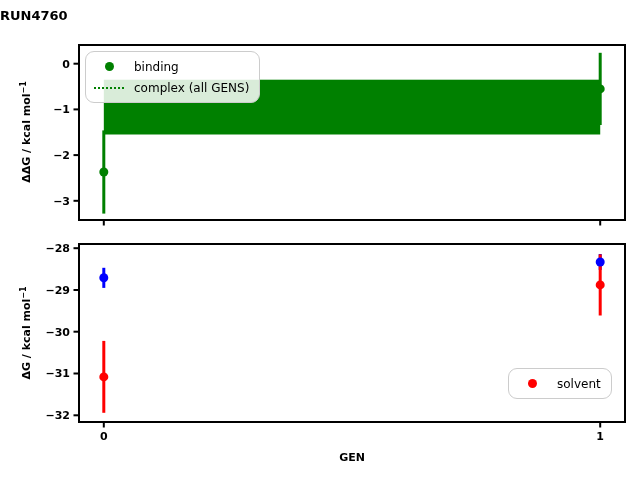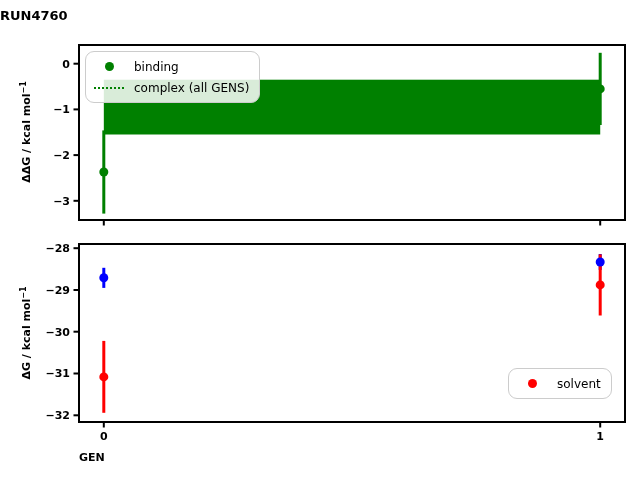--- a/index.html
+++ b/index.html
@@ -16,21 +16,21 @@
   }
   .ylabel{
     position:absolute;
     transform:translate(-50%,-50%) rotate(-90deg);
     white-space:nowrap;
     font-size:11px;font-weight:bold;color:#000;
   }
   .ylabel sup{font-size:8px;}
   .xlabel{
     position:absolute;left:79px;top:451px;width:546px;
-    font-size:11px;font-weight:bold;color:#000;
+    text-align:center;font-size:11px;font-weight:bold;color:#000;
   }
   #chart-wrap{position:absolute;left:0;top:0;width:640px;height:480px;}
   .tick{font:bold 11px "DejaVu Sans",sans-serif;fill:#000;}
   .legend{
     position:absolute;
     background:rgba(255,255,255,0.85);
     border:1px solid #cccccc;
     border-radius:9px;
     padding:4px 10px 4px 8px;
     font-size:12px;color:#000;

